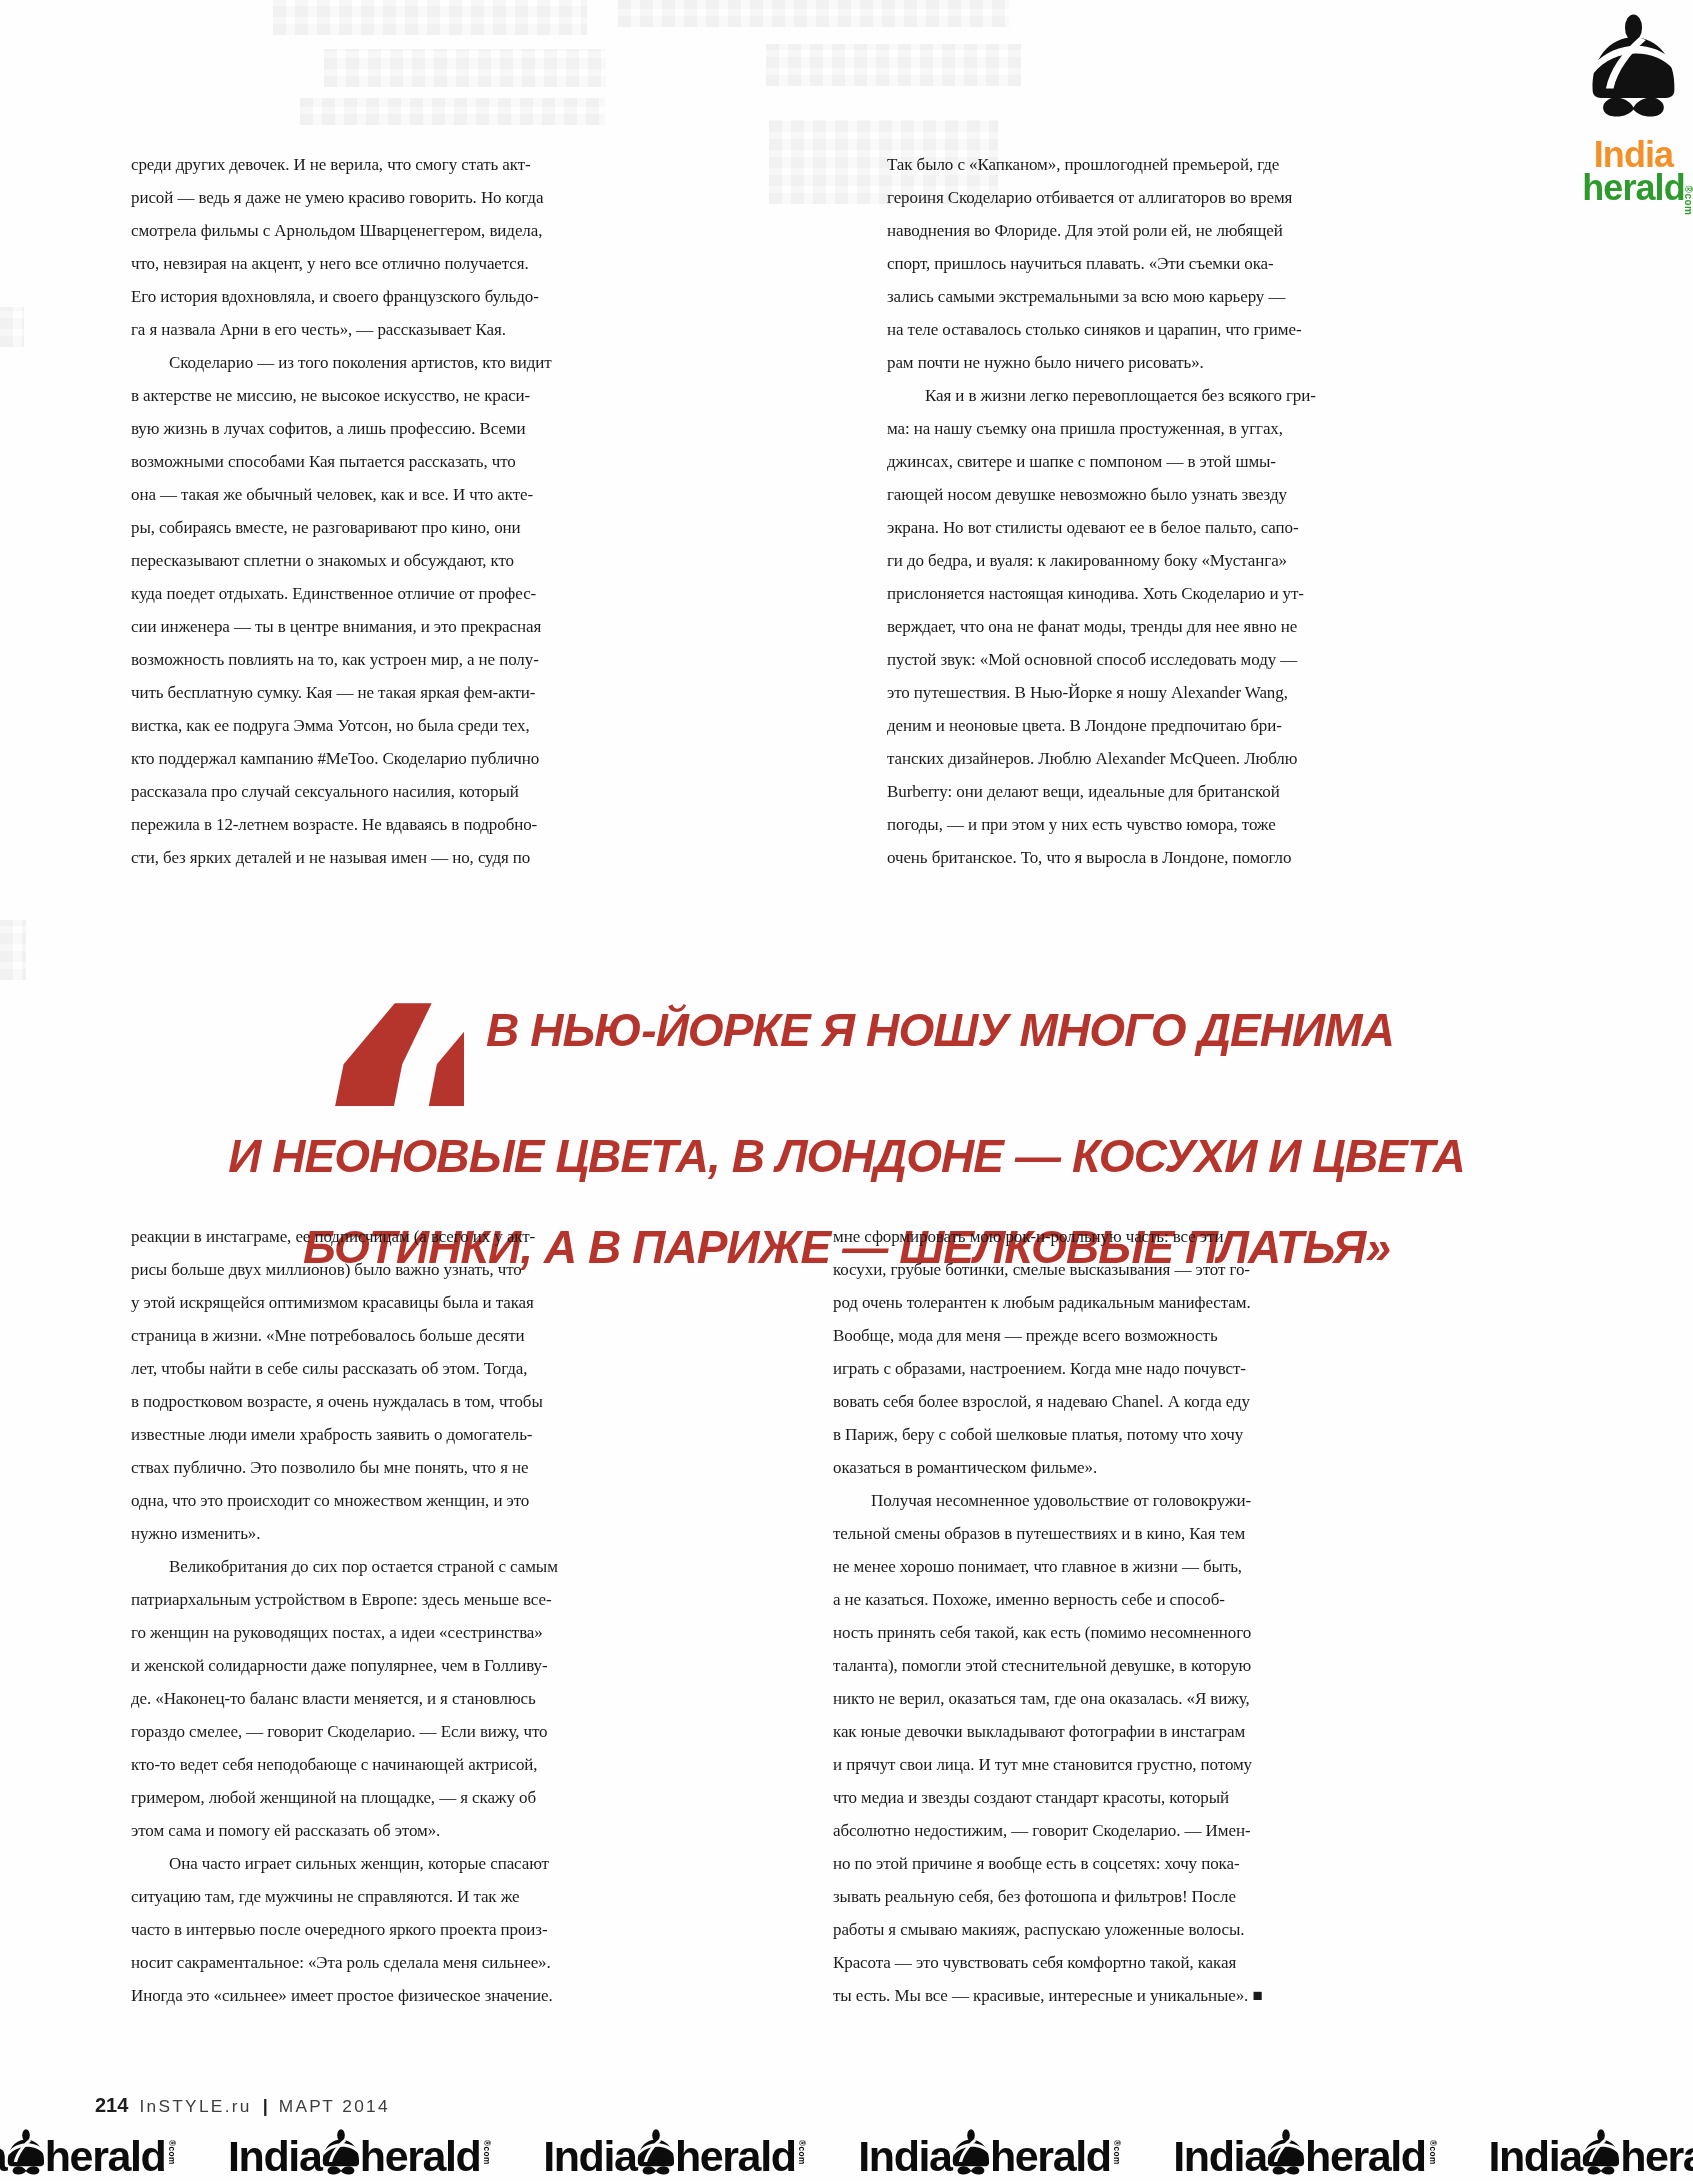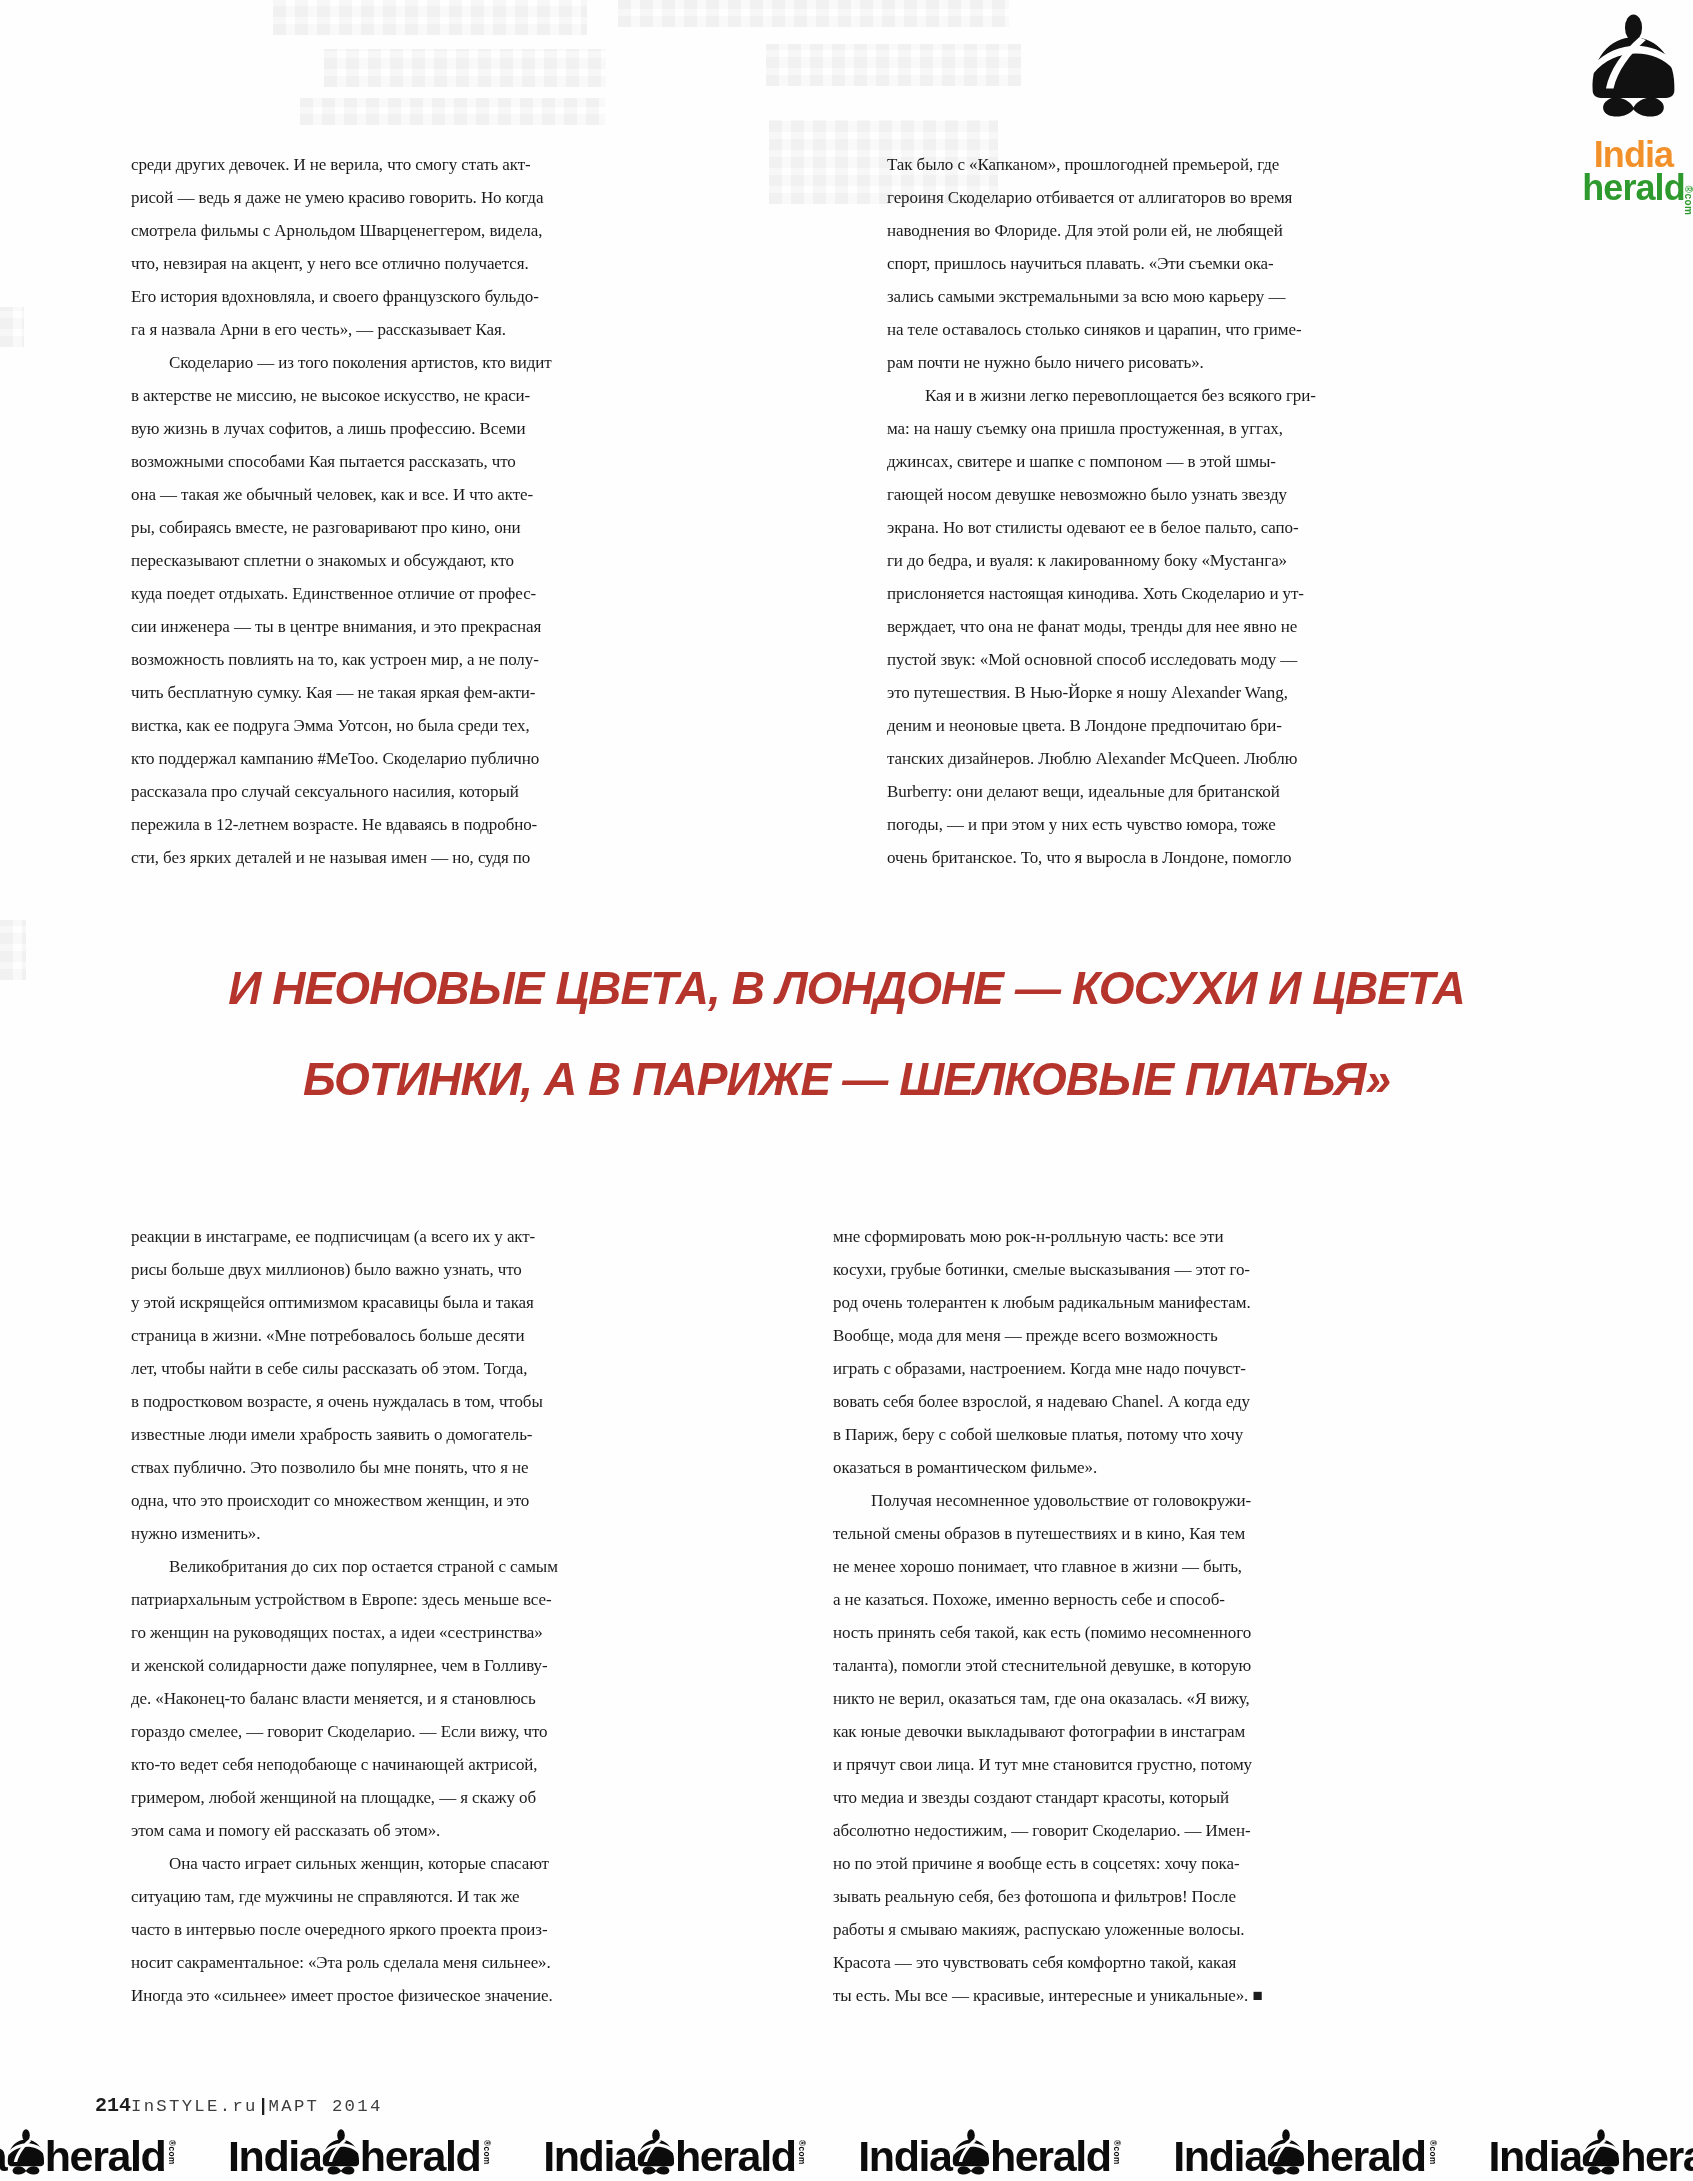--- a/index.html
+++ b/index.html
@@ -58,22 +58,22 @@
   .logo-herald{font-size:36px;font-weight:700;color:#2e9a2e;letter-spacing:-0.9px;line-height:33px;}
   .logo-tld{
     position:absolute;right:-12.7px;bottom:7.3px;
     transform:rotate(90deg);transform-origin:center;
     font-size:10px;font-weight:700;color:#2e9a2e;letter-spacing:0.5px;
   }
 
   
   .footer{
     position:absolute;left:95px;top:2094px;
-    display:flex;align-items:baseline;
-    font-family:Liberation Mono, monospace;color:#3d3d3d;
+    display:flex;align-items:baseline;gap:11px;
+    font-family:Liberation Sans, sans-serif;color:#3d3d3d;
   }
   .footer .page-num{font-weight:700;font-size:20px;color:#1e1e1e;letter-spacing:0;}
   .footer .brand,.footer .issue{font-size:17.3px;letter-spacing:2.3px;}
   .footer .divider{font-weight:700;font-size:18px;color:#1e1e1e;}
 
   
   .wm-strip{
     position:absolute;left:-87px;bottom:1.8px;width:1909px;height:56px;
     display:flex;align-items:flex-end;gap:36px;
     font-family:"Liberation Sans",sans-serif;color:#0c0c0c;
@@ -175,20 +175,24 @@
 пустой звук: «Мой основной способ исследовать моду —
 это путешествия. В Нью-Йорке я ношу Alexander Wang,
 деним и неоновые цвета. В Лондоне предпочитаю бри-
 танских дизайнеров. Люблю Alexander McQueen. Люблю
 Burberry: они делают вещи, идеальные для британской
 погоды, — и при этом у них есть чувство юмора, тоже
 очень британское. То, что я выросла в Лондоне, помогло</p>
   </div>
 
   <div class="quote">
+    <div class="quote-row1">
+      <span class="qmark">“</span>
+      <span class="qline">В НЬЮ-ЙОРКЕ Я НОШУ МНОГО ДЕНИМА</span>
+    </div>
     <div class="quote-row2">
       <span class="qline">И НЕОНОВЫЕ ЦВЕТА, В ЛОНДОНЕ — КОСУХИ И ЦВЕТА</span>
     </div>
     <div class="quote-row3">
       <span class="qline">БОТИНКИ, А В ПАРИЖЕ — ШЕЛКОВЫЕ ПЛАТЬЯ»</span>
     </div>
   </div>
 
   <div class="col" id="col-bottom-left">
     <p class="para">реакции в инстаграме, ее подписчицам (а всего их у акт-

